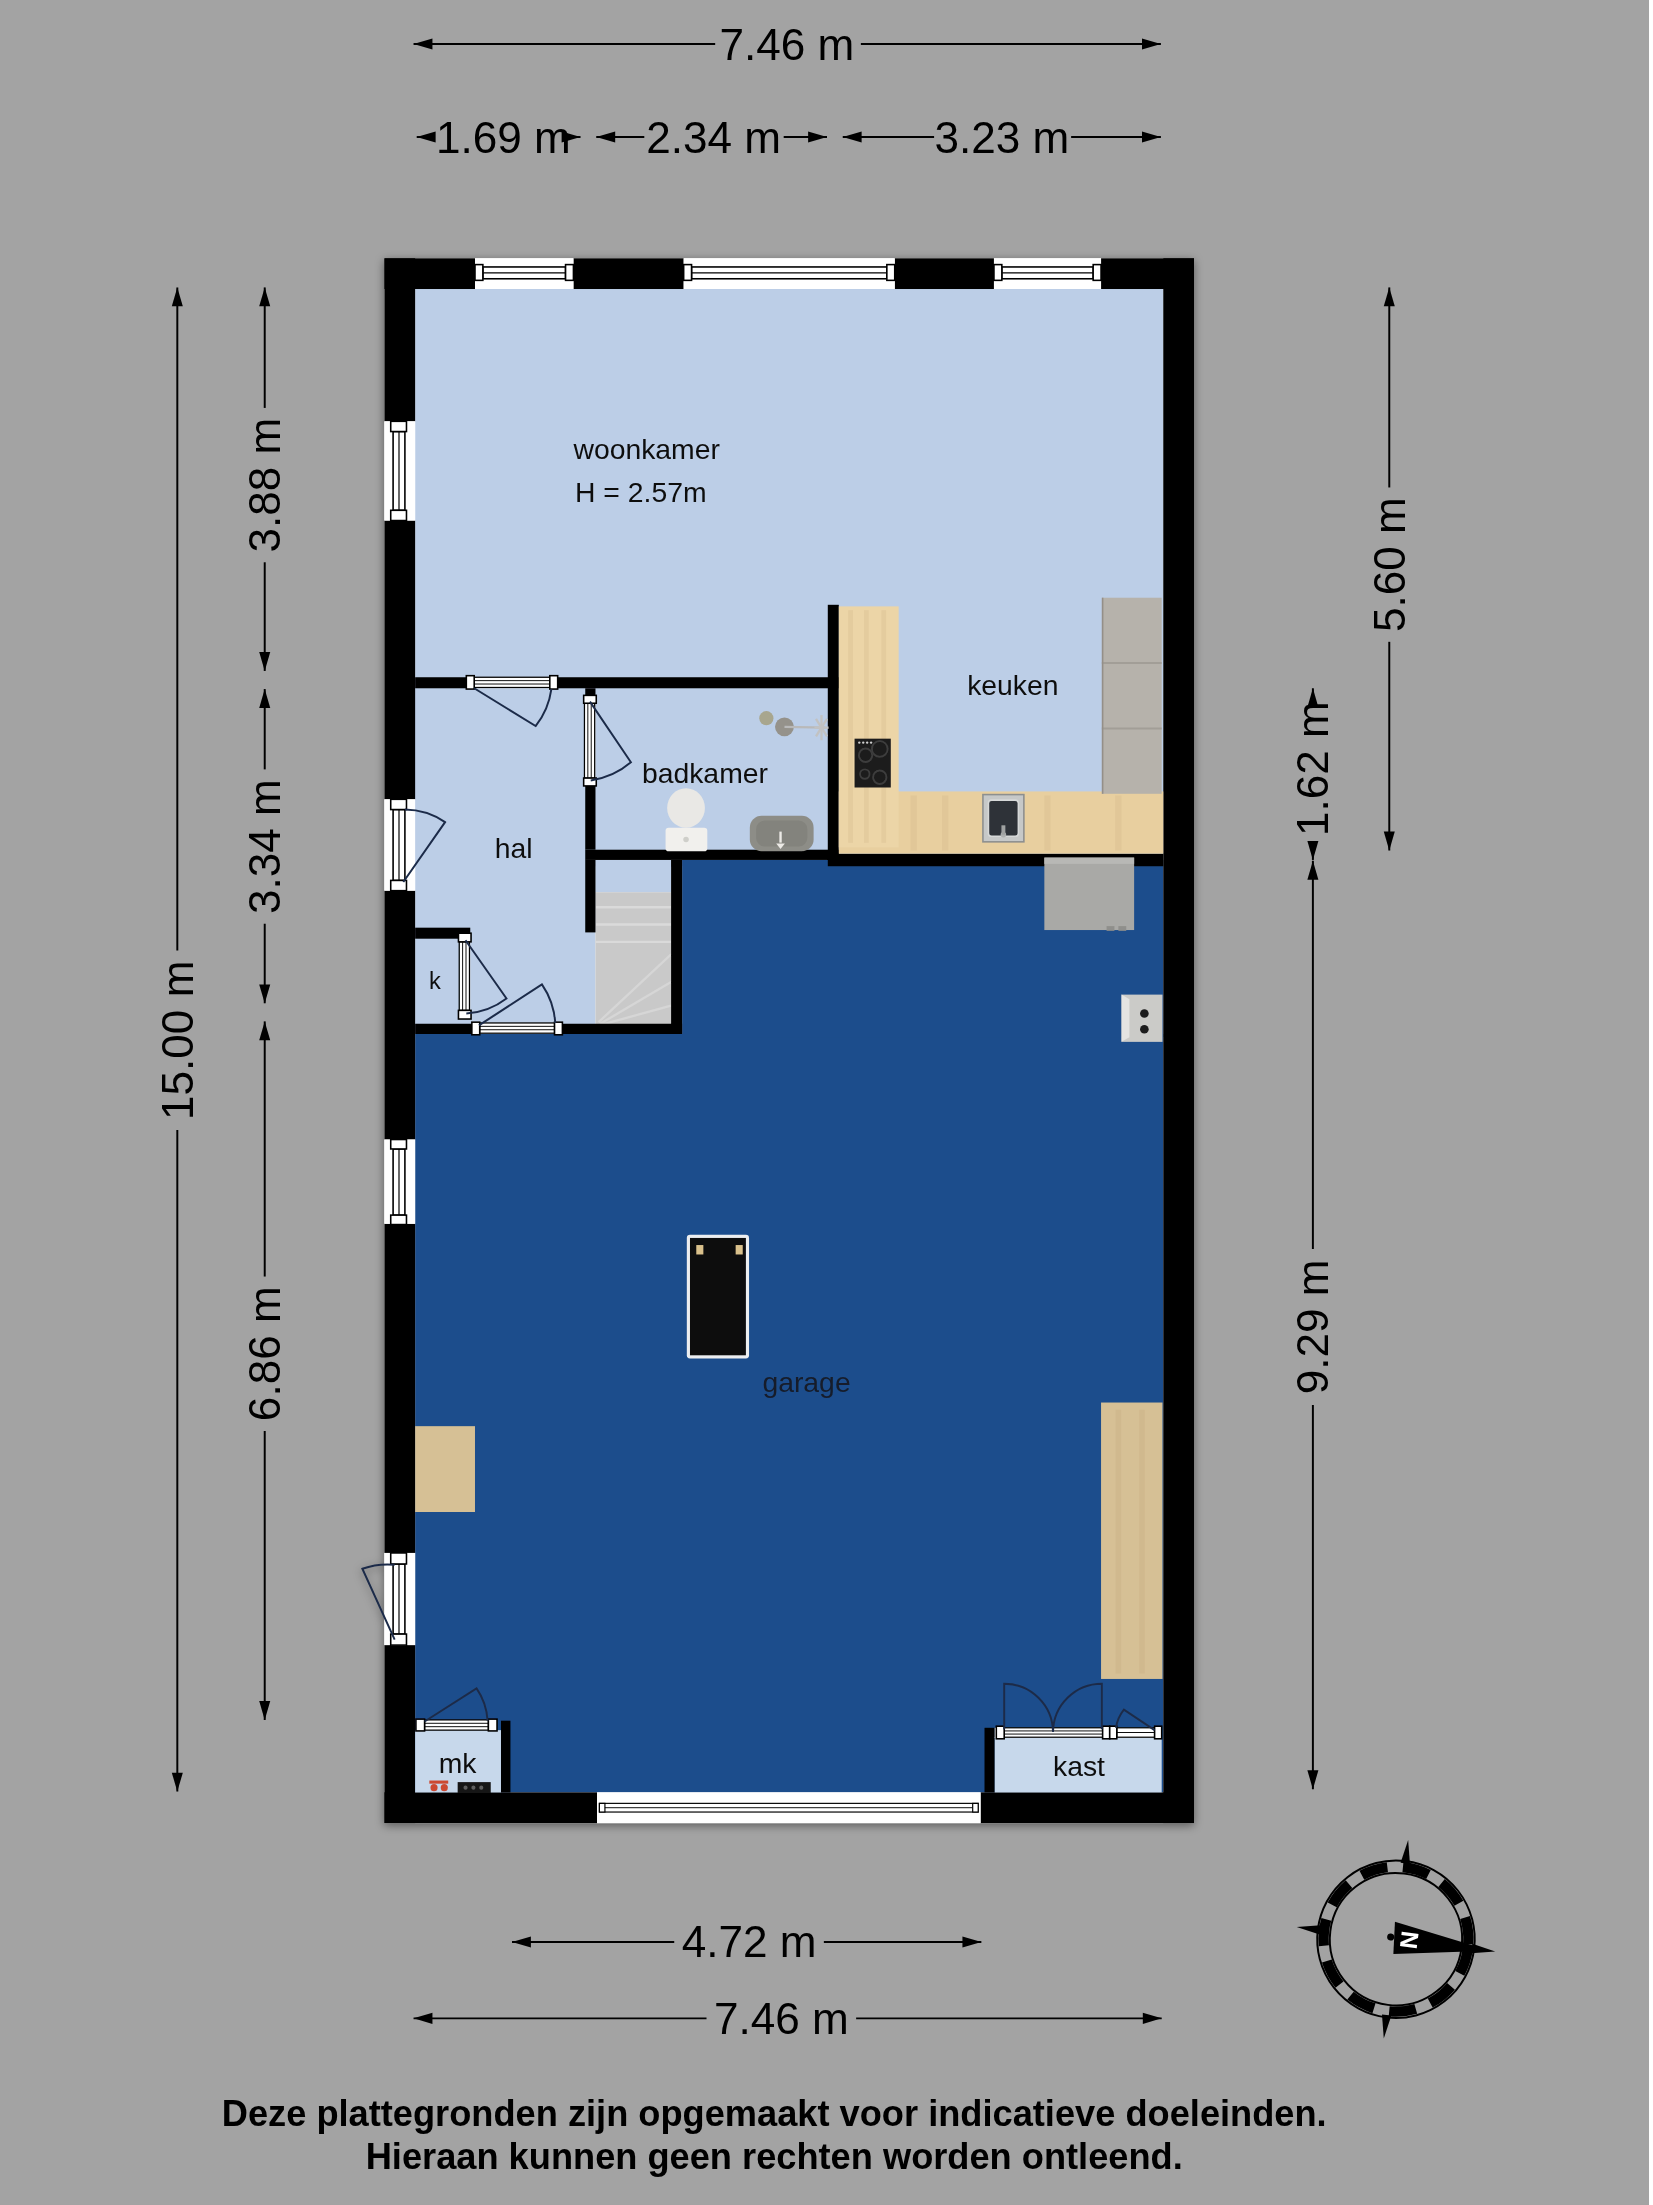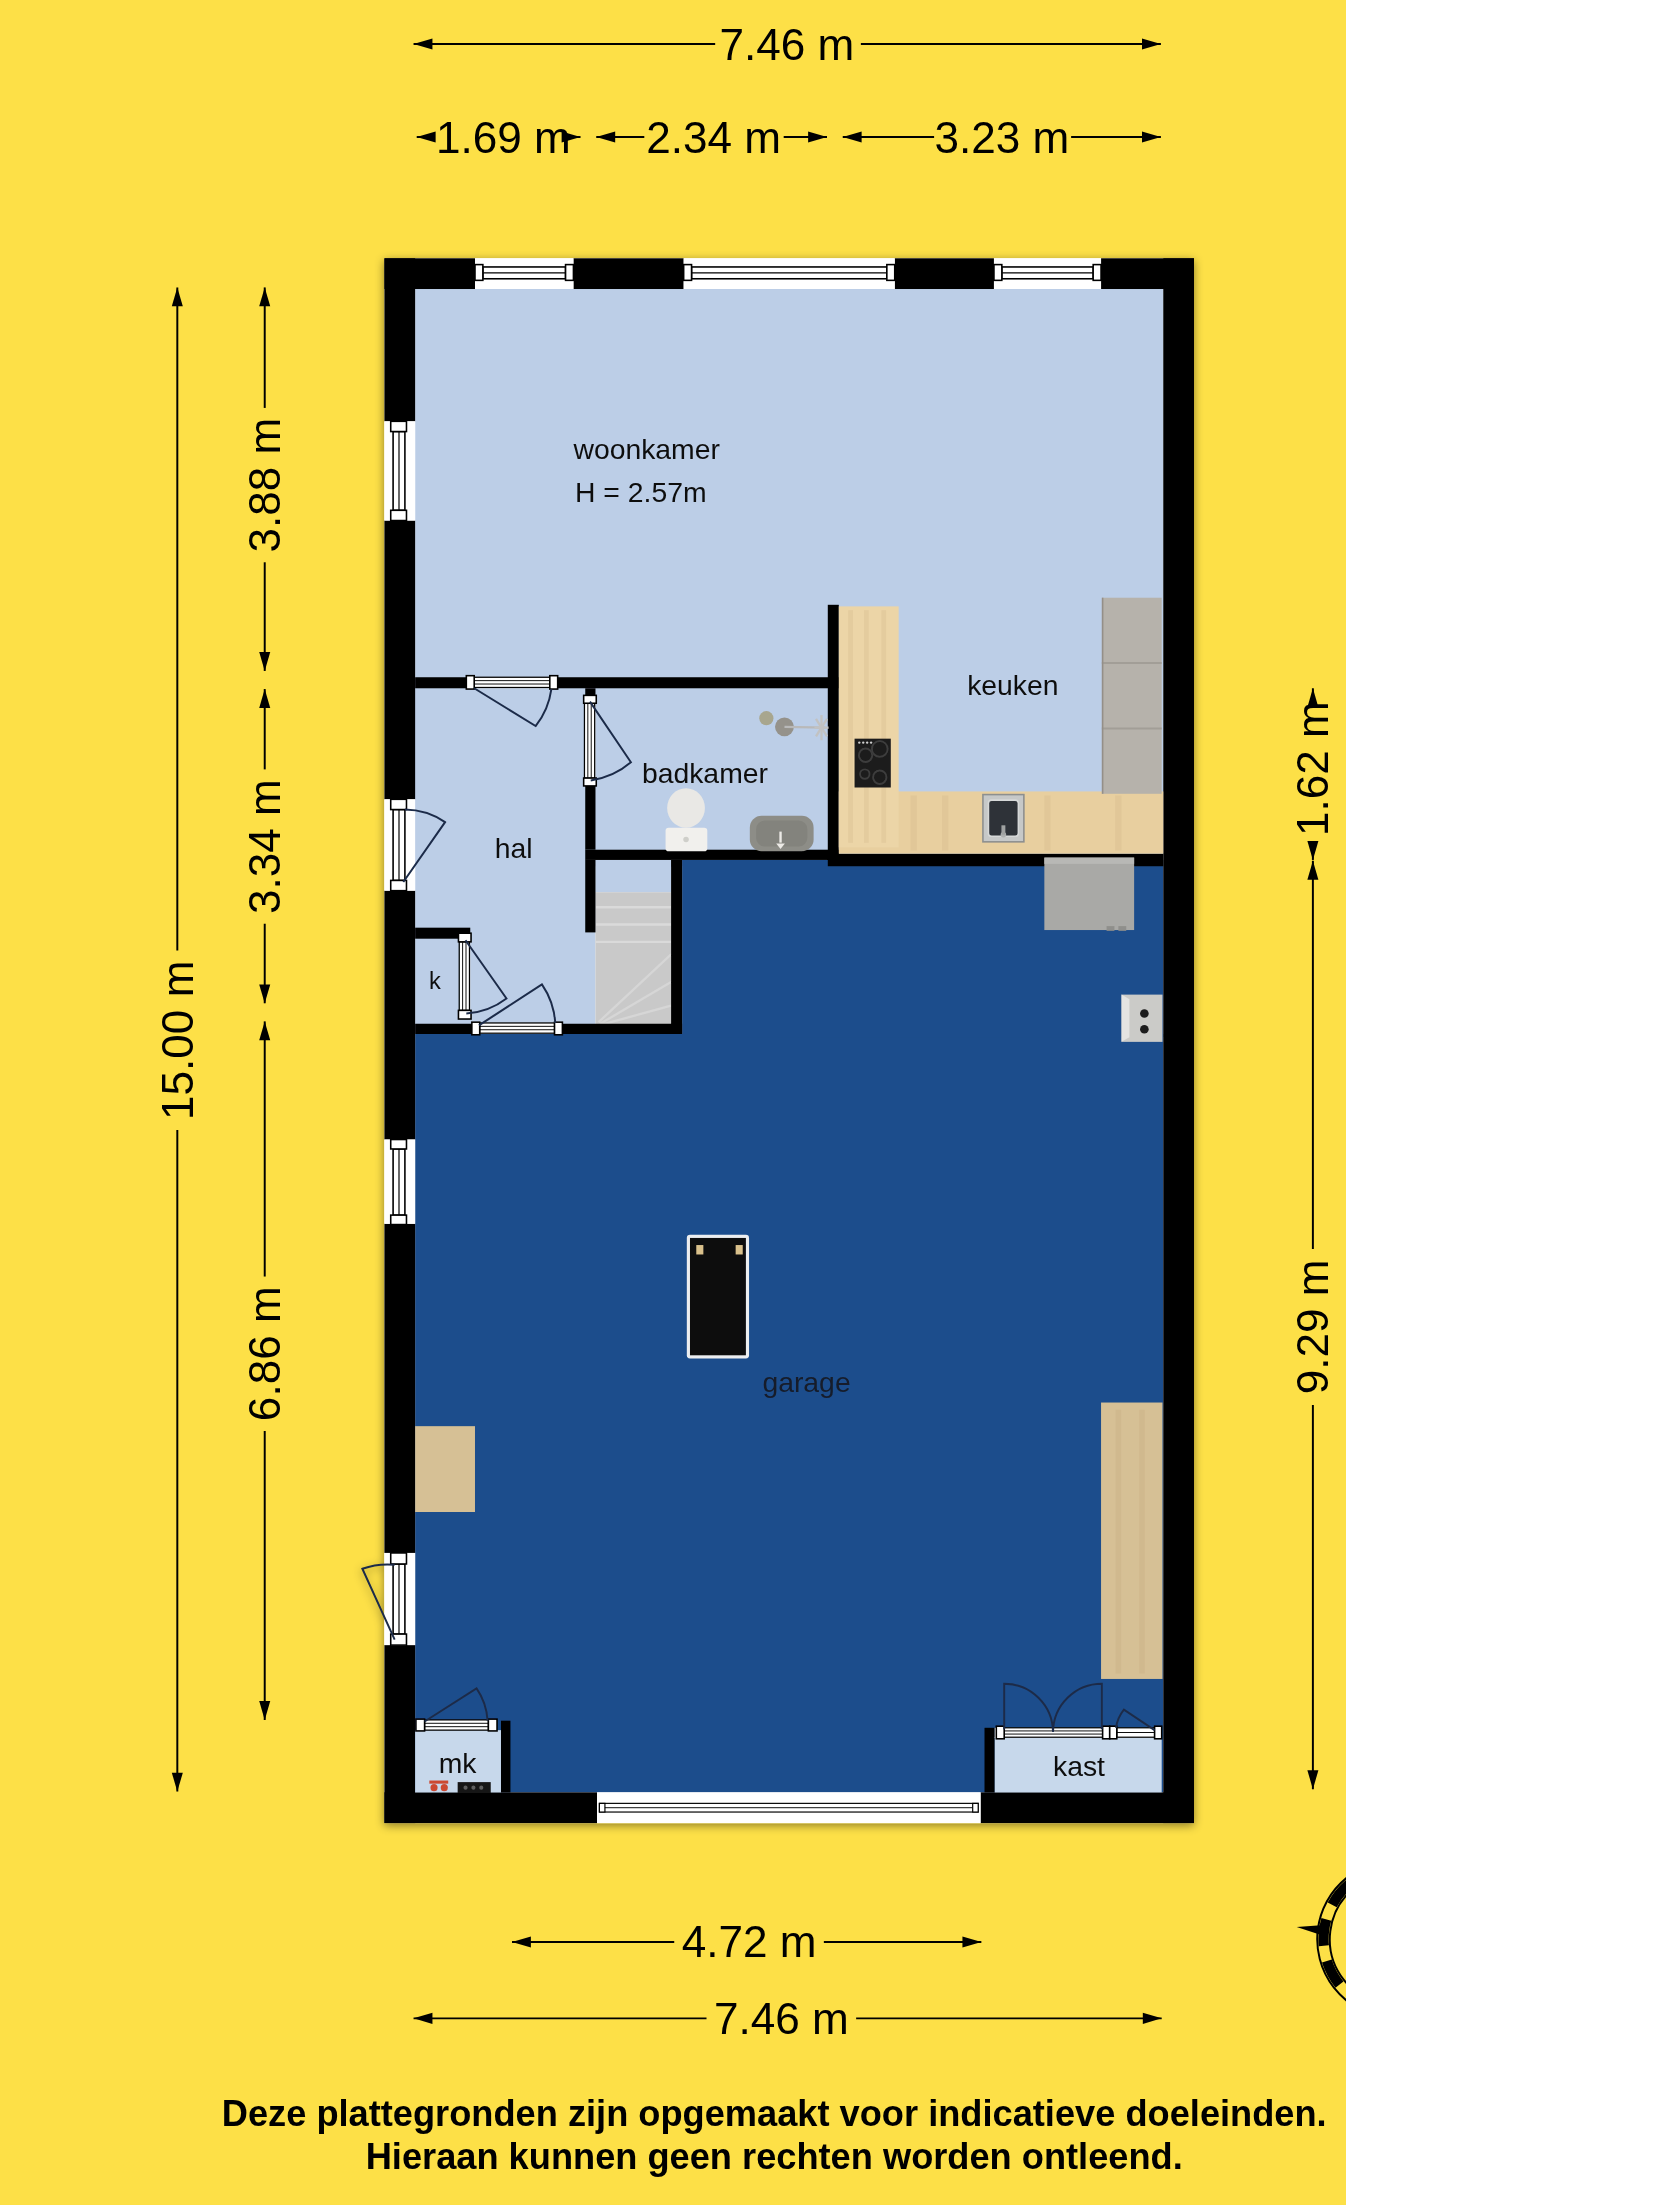--- a/index.html
+++ b/index.html
@@ -1,16 +1,16 @@
 <!DOCTYPE html>
 <html style="font-size:12.6px"><head>
 <meta charset="utf-8">
 <style>
   html,body{margin:0;padding:0;background:#ffffff;}
-  #page{position:relative;width:1346px;height:2205px;background:#fde047;overflow:hidden;
+  #page{position:relative;width:1649px;height:2205px;background:#a3a3a3;overflow:hidden;
         font-family:"Liberation Sans", sans-serif;}
   svg{position:absolute;top:0;left:0;}
   text{font-family:"Liberation Sans", sans-serif;}
 </style>
 </head>
 <body>
 <div id="page">
 <svg width="1654" height="2205" viewBox="0 0 2100 2800">
   <defs>
     <filter id="sh" x="-5%" y="-5%" width="110%" height="110%">

